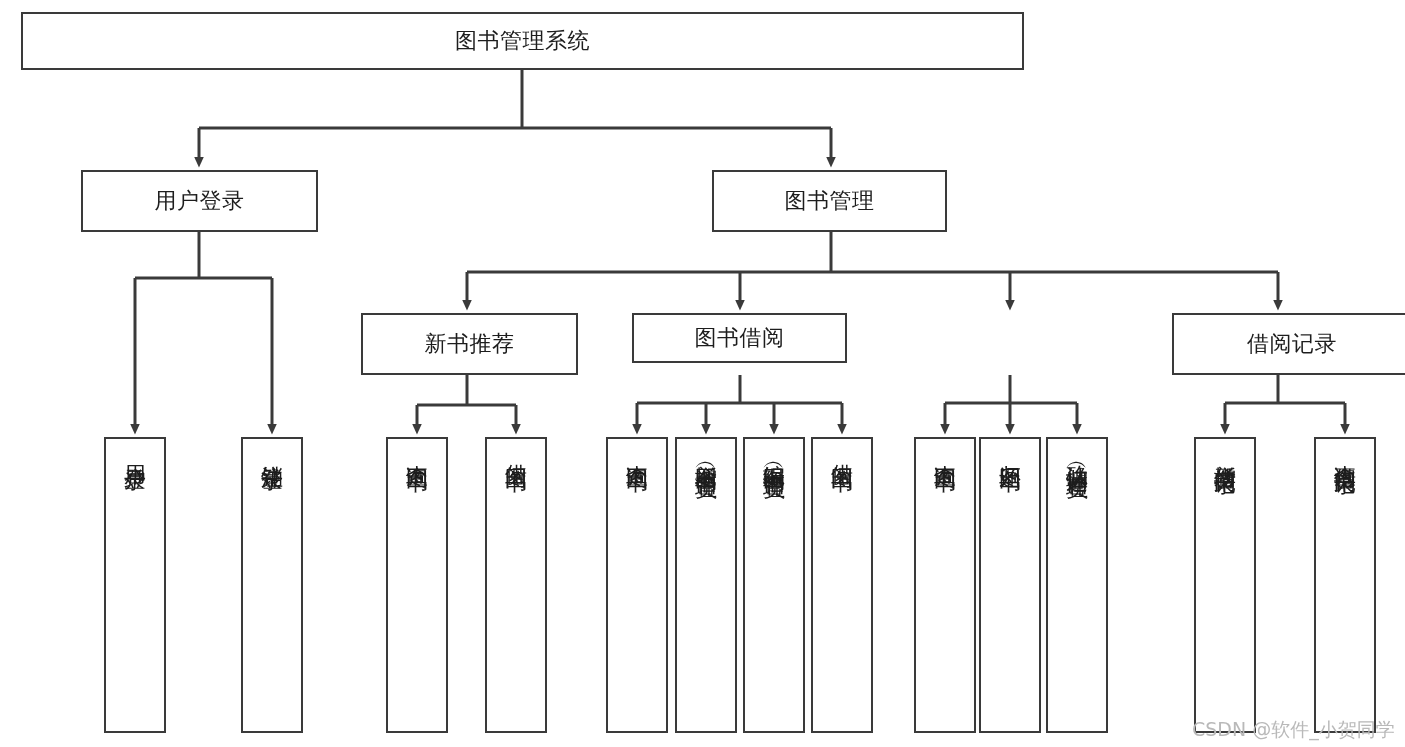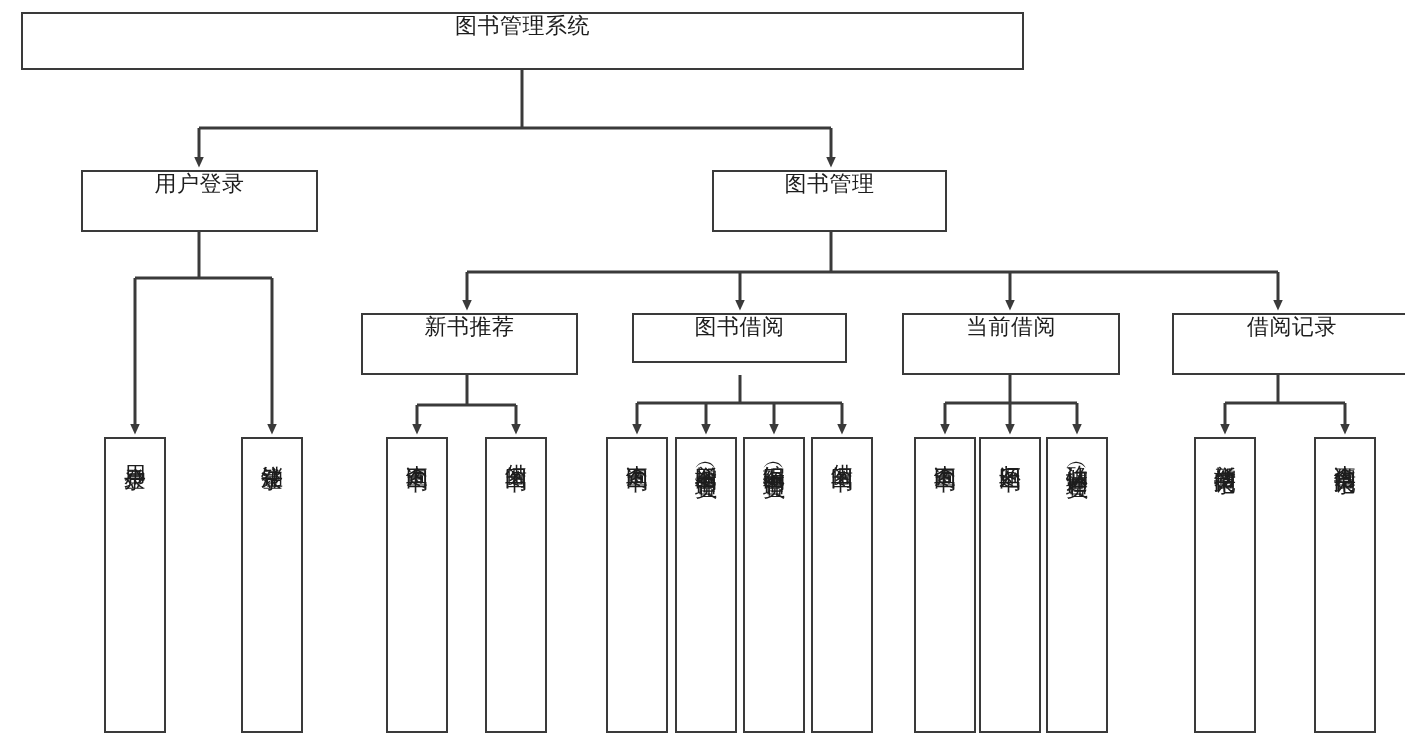--- a/index.html
+++ b/index.html
@@ -24,21 +24,21 @@
     width: 1405px;
     height: 747px;
     pointer-events: none;
   }
   .node {
     position: absolute;
     box-sizing: border-box;
     background: #ffffff;
     border: 2px solid #3a3a3a;
     display: flex;
-    align-items: flex-start;
+    align-items: center;
     justify-content: center;
     overflow: hidden;
   }
   .node .label {
     color: #1d1d1d;
     font-family: "DejaVu Sans", "Liberation Sans", sans-serif;
     text-align: center;
     line-height: 1.05;
     white-space: nowrap;
   }
@@ -131,23 +131,20 @@
   <div class="node horizontal" style="left:361px; top:313px; width:217px; height:62px;">
     <span class="label">新书推荐</span>
   </div>
 
   <div class="node horizontal" style="left:712px; top:170px; width:235px; height:62px;">
     <span class="label">图书管理</span>
   </div>
   <div class="node horizontal" style="left:632px; top:313px; width:215px; height:50px;">
     <span class="label">图书借阅</span>
   </div>
-  <div class="node horizontal" style="left:902px; top:313px; width:218px; height:62px;">
-    <span class="label">当前借阅</span>
-  </div>
   <div class="node horizontal" style="left:1172px; top:313px; width:240px; height:62px;">
     <span class="label">借阅记录</span>
   </div>
 
   <div class="node vertical" style="left:104px; top:437px; width:62px; height:296px;">
     <span class="label">用户登录</span>
   </div>
   <div class="node vertical" style="left:241px; top:437px; width:62px; height:296px;">
     <span class="label">注销登录</span>
   </div>
@@ -182,14 +179,15 @@
     <span class="label">确认归还（管理员）</span>
   </div>
 
   <div class="node vertical" style="left:1194px; top:437px; width:62px; height:296px;">
     <span class="label">新增借阅记录</span>
   </div>
   <div class="node vertical" style="left:1314px; top:437px; width:62px; height:296px;">
     <span class="label">查询借阅记录</span>
   </div>
 
+  <div class="watermark" style="left:1192px; top:717px;">CSDN @软件_小贺同学</div>
 
 </div>
 
 </body></html>

